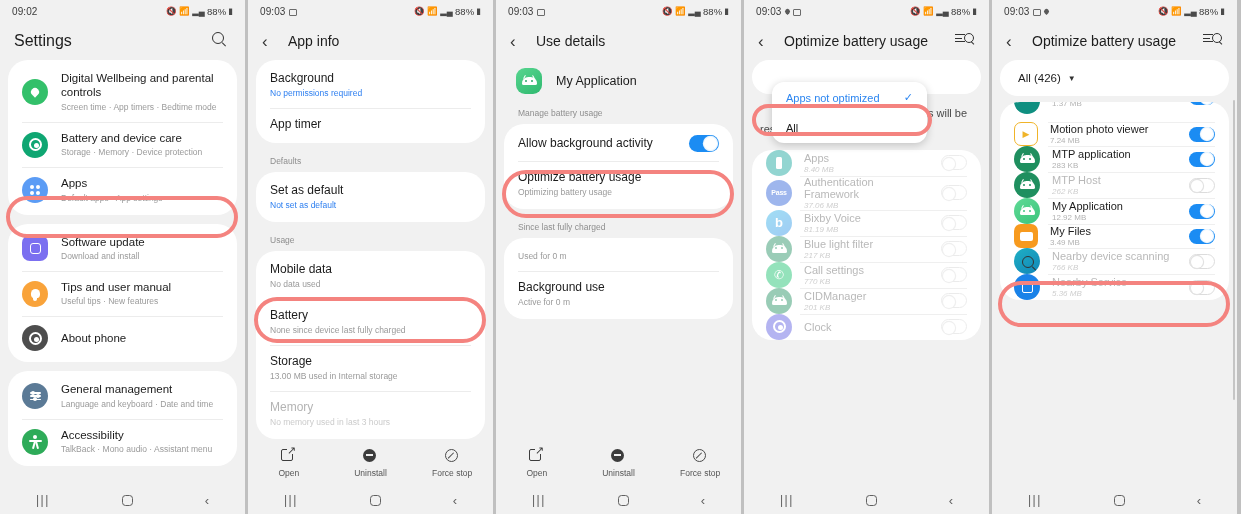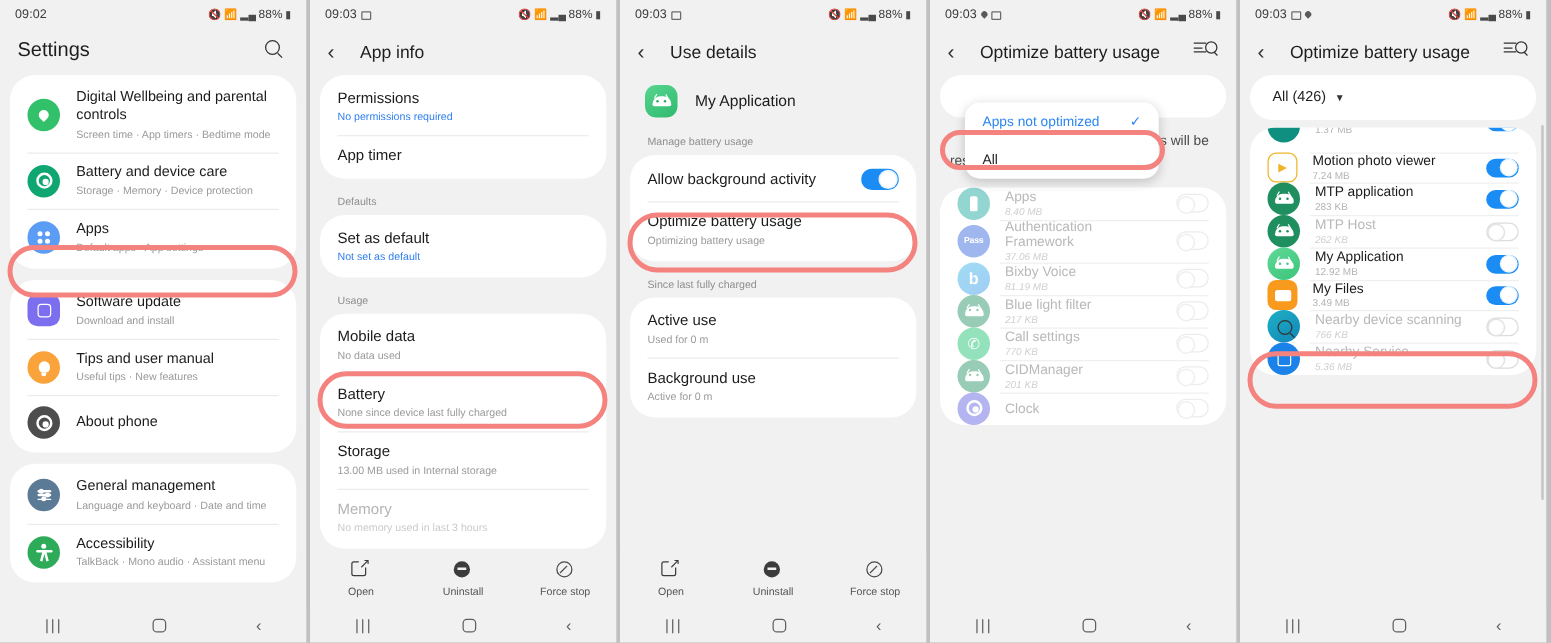--- a/index.html
+++ b/index.html
@@ -404,21 +404,21 @@
 
     <div class="appbar">
       <div class="back">‹</div>
       <div class="title">App info</div>
     </div>
 
     <div class="scroll">
       <div class="card">
         <div class="row">
           <div class="row-tx">
-            <div class="row-title lg">Permissions</div>
+            <div class="row-title lg">Background</div>
             <div class="row-sub blue">No permissions required</div>
           </div>
         </div>
         <div class="row">
           <div class="row-tx">
             <div class="row-title lg">App timer</div>
           </div>
         </div>
       </div>
 
@@ -540,21 +540,20 @@
             <div class="row-title lg">Optimize battery usage</div>
             <div class="row-sub">Optimizing battery usage</div>
           </div>
         </div>
       </div>
 
       <div class="section-label">Since last fully charged</div>
       <div class="card">
         <div class="row">
           <div class="row-tx">
-            <div class="row-title lg">Active use</div>
             <div class="row-sub">Used for 0 m</div>
           </div>
         </div>
         <div class="row">
           <div class="row-tx">
             <div class="row-title lg">Background use</div>
             <div class="row-sub">Active for 0 m</div>
           </div>
         </div>
       </div>

